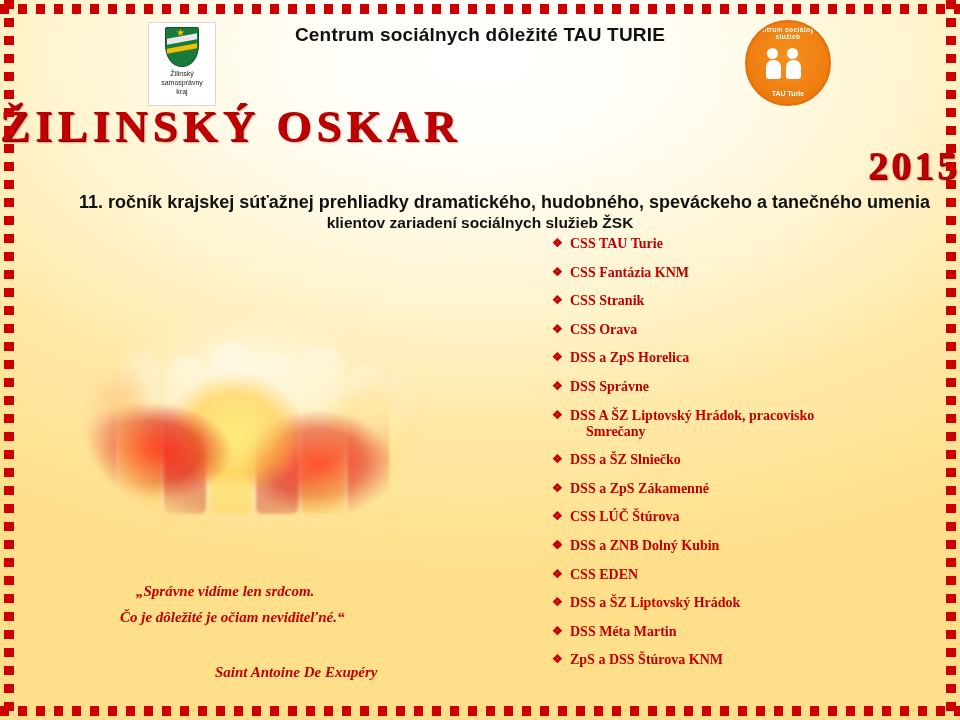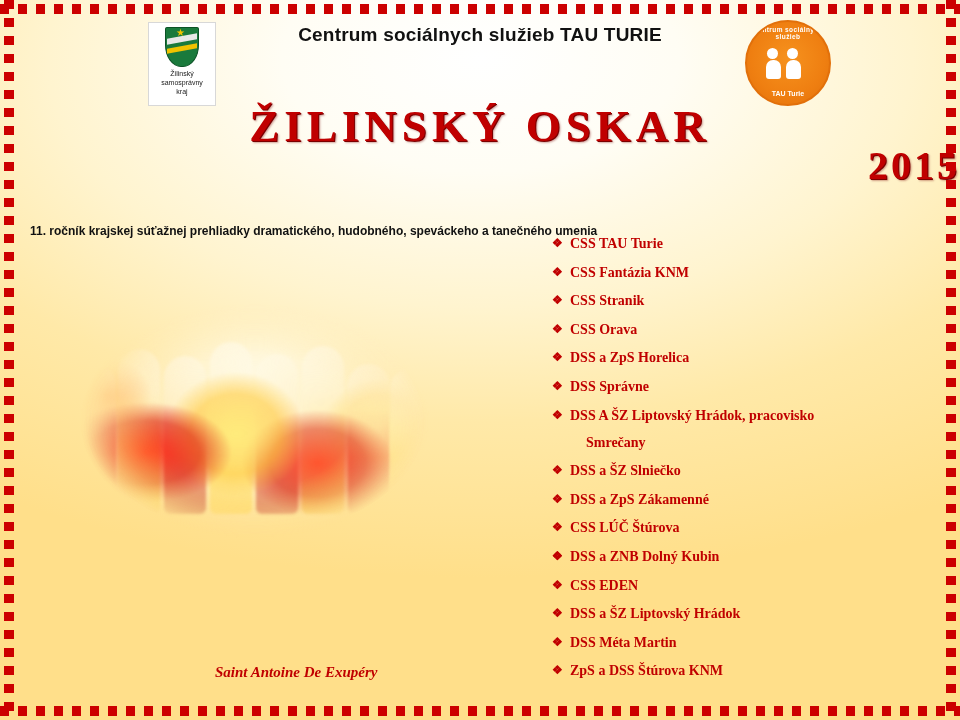--- a/index.html
+++ b/index.html
@@ -188,21 +188,20 @@
   }
   .logo-tau .person.left { left: 2px; top: 2px; }
   .logo-tau .person.right { left: 22px; top: 2px; }
 
   
   .main-title {
     position: absolute;
     left: 0;
     top: 100px;
     width: 960px;
-    text-align: center;
     font-family: "Liberation Serif", serif;
     font-weight: bold;
     font-size: 45px;
     letter-spacing: 5px;
     color: #c00000;
     text-shadow: 1px 1px 0 #7a0000, 2px 2px 2px rgba(120,0,0,0.35);
     z-index: 10;
   }
   .main-year {
     position: absolute;
@@ -217,27 +216,26 @@
     color: #c00000;
     text-shadow: 1px 1px 0 #7a0000, 2px 2px 2px rgba(120,0,0,0.35);
     z-index: 10;
   }
 
   .subtitle1 {
     position: absolute;
     left: 30px;
     top: 192px;
     width: 900px;
-    text-align: left;
-    font-family: "Liberation Sans", sans-serif;
-    font-weight: bold;
-    font-size: 12px;
+    text-align: right;
+    font-family: "Liberation Sans", sans-serif;
+    font-weight: bold;
+    font-size: 18px;
     color: #111111;
     z-index: 10;
-    margin-top: 32px;
   }
   .subtitle2 {
     position: absolute;
     left: 30px;
     top: 214px;
     width: 900px;
     text-align: center;
     font-family: "Liberation Sans", sans-serif;
     font-weight: bold;
     font-size: 15.5px;
@@ -273,21 +271,21 @@
   .p-item .bullet {
     position: absolute;
     left: 0;
     top: -1px;
     font-size: 12px;
     color: #c00000;
   }
   .p-item .cont {
     display: block;
     padding-left: 16px;
-    margin-top: 11px;
+    margin-top: 0;
   }
 
   
   .photo {
     position: absolute;
     left: 60px;
     top: 290px;
     width: 390px;
     height: 262px;
     z-index: 5;
@@ -368,40 +366,41 @@
       <div class="crest-shape"></div>
       <div class="crest-band"></div>
       <div class="crest-band2"></div>
       <div class="crest-star">★</div>
     </div>
     <div class="logo-text">Žilinský</div>
     <div class="logo-text">samosprávny</div>
     <div class="logo-text">kraj</div>
   </div>
 
-  <div class="header-title">Centrum sociálnych služieb TAU TURIE</div>
+  <div class="header-title">Centrum sociálnych dôležité TAU TURIE</div>
 
   <div class="logo-tau">
     <div class="ring-text">Centrum sociálnych služieb</div>
     <div class="people">
       <div class="person left">
         <div class="p-head"></div>
         <div class="p-body"></div>
       </div>
       <div class="person right">
         <div class="p-head"></div>
         <div class="p-body"></div>
       </div>
     </div>
     <div class="ring-text-bottom">TAU Turie</div>
   </div>
 
   <div class="main-title">ŽILINSKÝ  OSKAR</div>
   <div class="main-year">2015</div>
   <div class="subtitle1">11. ročník krajskej súťažnej prehliadky  dramatického,  hudobného,  speváckeho  a tanečného umenia</div>
+  <div class="subtitle2">klientov zariadení sociálnych služieb ŽSK</div>
 
   <div class="photo">
     <div class="photo-figs">
       <div class="fig" style="left:14px;  background:linear-gradient(180deg,#fff6e0 0%,#ffe9b8 28%,#e8402a 60%,#c8301c 100%);"></div>
       <div class="fig" style="left:58px;  height:165px; background:linear-gradient(180deg,#fffaf0 0%,#ffeec4 26%,#ffd84a 58%,#f0b820 100%);"></div>
       <div class="fig" style="left:104px; height:158px; background:linear-gradient(180deg,#fff8ea 0%,#ffe7b0 30%,#f03a22 62%,#b82c18 100%);"></div>
       <div class="fig" style="left:150px; height:172px; background:linear-gradient(180deg,#fffdf6 0%,#fff0cc 28%,#ffe66a 56%,#ffcf33 100%);"></div>
       <div class="fig" style="left:196px; height:160px; background:linear-gradient(180deg,#fff7e6 0%,#ffe6ac 30%,#e83a24 62%,#c22c18 100%);"></div>
       <div class="fig" style="left:242px; height:168px; background:linear-gradient(180deg,#fffbf0 0%,#ffeec0 28%,#ffd84e 60%,#f5bc24 100%);"></div>
       <div class="fig" style="left:288px; height:150px; background:linear-gradient(180deg,#fff6e4 0%,#ffe8b4 30%,#ee4228 62%,#c83018 100%);"></div>
@@ -424,15 +423,19 @@
         <div class="p-item"><span class="bullet">❖</span><span>CSS LÚČ Štúrova</span></div>
         <div class="p-item"><span class="bullet">❖</span></div>
         <div class="p-item"><span class="bullet">❖</span><span>DSS a ZNB Dolný Kubin</span></div>
         <div class="p-item"><span class="bullet">❖</span><span>CSS EDEN</span></div>
         <div class="p-item"><span class="bullet">❖</span><span>DSS a ŠZ Liptovský Hrádok</span></div>
         <div class="p-item"><span class="bullet">❖</span><span>DSS Méta Martin</span></div>
         <div class="p-item"><span class="bullet">❖</span><span>ZpS a DSS Štúrova KNM</span></div>
       </div>
   </div>
 
+  <div class="quote">
+    <div class="l1">„Správne vidíme len srdcom.</div>
+    <div class="l2">Čo je dôležité je očiam neviditeľné.“</div>
+  </div>
   <div class="quote-author">Saint Antoine De Exupéry</div>
 
 </div>
 
 </body></html>

